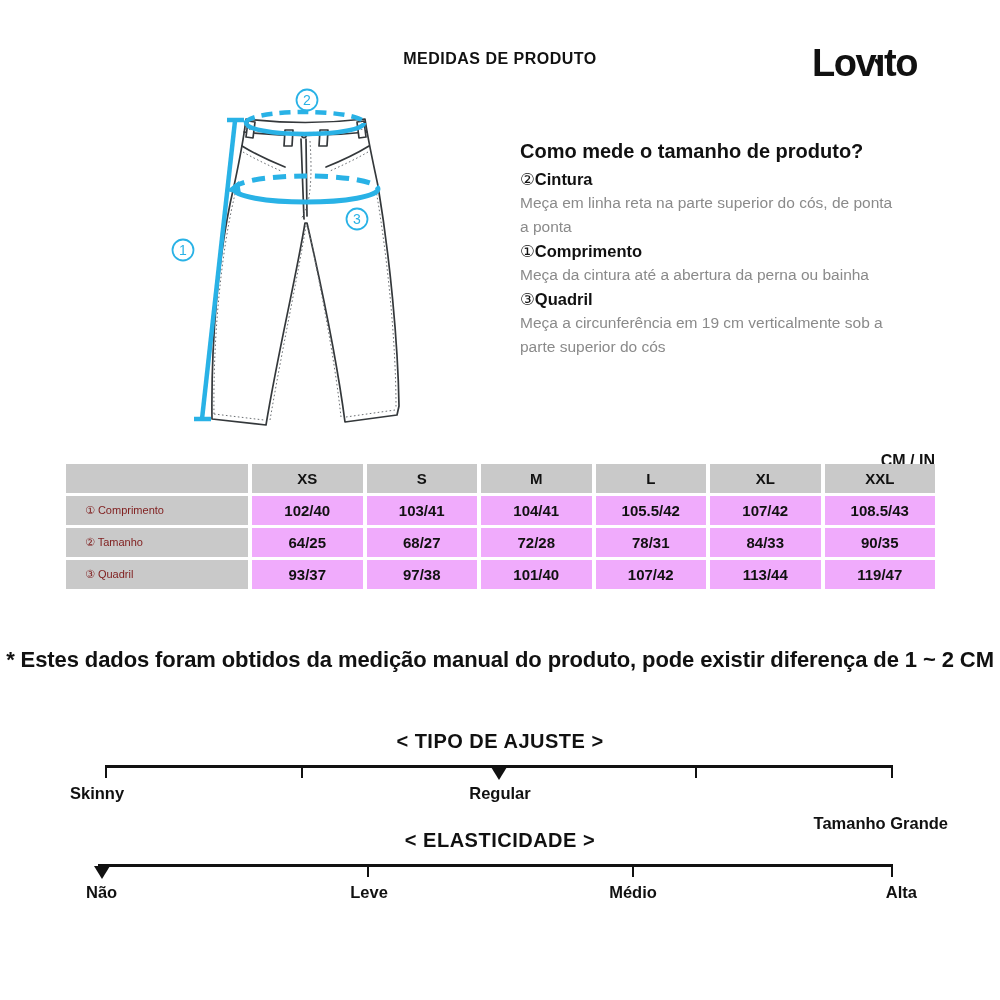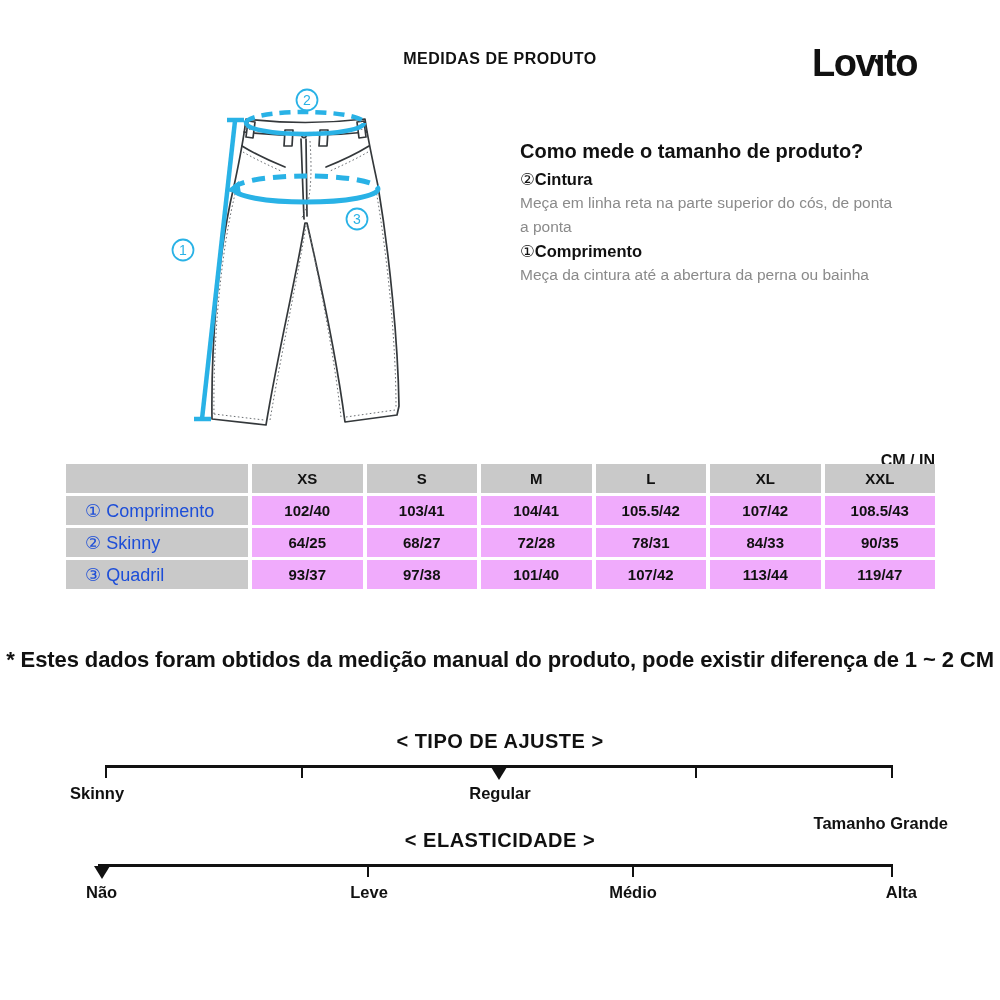--- a/index.html
+++ b/index.html
@@ -23,21 +23,21 @@
 
   
   .cmin{top:452px;left:735px;width:200px;text-align:right;font-size:16px;font-weight:700;}
   .size-table{
     top:464px;left:66px;width:869px;display:grid;
     grid-template-columns:182px repeat(6,1fr);
     grid-auto-rows:29px;column-gap:4px;row-gap:3px;
   }
   .cell{display:flex;align-items:center;justify-content:center;font-size:15px;}
   .cell.head{background:#c9c9c9;font-weight:700;}
-  .cell.rowlabel{background:#c9c9c9;justify-content:flex-start;padding-left:19px;font-size:18px;font-weight:400;color:#1d4ed8;}
+  .cell.rowlabel{background:#c9c9c9;justify-content:flex-start;padding-left:19px;font-size:11px;font-weight:400;color:#7f1d1d;}
   .cell.val{background:#f0abfc;font-weight:700;}
 
   .footnote{top:647px;left:0;right:0;text-align:center;font-size:22px;font-weight:700;letter-spacing:-.1px;}
 
   
   .scale-heading{left:0;right:0;text-align:center;font-size:20px;font-weight:700;letter-spacing:.5px;}
   .scale{height:16px;}
   .hline{position:absolute;left:0;right:0;top:0;height:3px;background:#111;}
   .tick{position:absolute;top:0;width:2px;height:13px;background:#111;}
   .tri{position:absolute;width:0;height:0;border-left:8px solid transparent;border-right:8px solid transparent;border-top:13px solid #111;}
@@ -106,20 +106,24 @@
   <h2>Como mede o tamanho de produto?</h2>
 
   <div>
     <div class="item-name"><span class="marker">②</span><span>Cintura</span></div>
     <div class="item-desc">Meça em linha reta na parte superior do cós, de ponta a ponta</div>
   </div>
   <div>
     <div class="item-name"><span class="marker">①</span><span>Comprimento</span></div>
     <div class="item-desc">Meça da cintura até a abertura da perna ou bainha</div>
   </div>
+  <div>
+    <div class="item-name"><span class="marker">③</span><span>Quadril</span></div>
+    <div class="item-desc">Meça a circunferência em 19 cm verticalmente sob a parte superior do cós</div>
+  </div>
 </div>
 
 <div class="abs cmin">CM / IN</div>
 
 <div class="abs size-table">
   <div class="cell head"></div>
   <div class="cell head">XS</div>
   <div class="cell head">S</div>
   <div class="cell head">M</div>
   <div class="cell head">L</div>
@@ -127,21 +131,21 @@
   <div class="cell head">XXL</div>
 
   <div class="cell rowlabel">① Comprimento</div>
   <div class="cell val">102/40</div>
   <div class="cell val">103/41</div>
   <div class="cell val">104/41</div>
   <div class="cell val">105.5/42</div>
   <div class="cell val">107/42</div>
   <div class="cell val">108.5/43</div>
 
-  <div class="cell rowlabel">② Skinny</div>
+  <div class="cell rowlabel">② Tamanho</div>
   <div class="cell val">64/25</div>
   <div class="cell val">68/27</div>
   <div class="cell val">72/28</div>
   <div class="cell val">78/31</div>
   <div class="cell val">84/33</div>
   <div class="cell val">90/35</div>
 
   <div class="cell rowlabel">③ Quadril</div>
   <div class="cell val">93/37</div>
   <div class="cell val">97/38</div>

